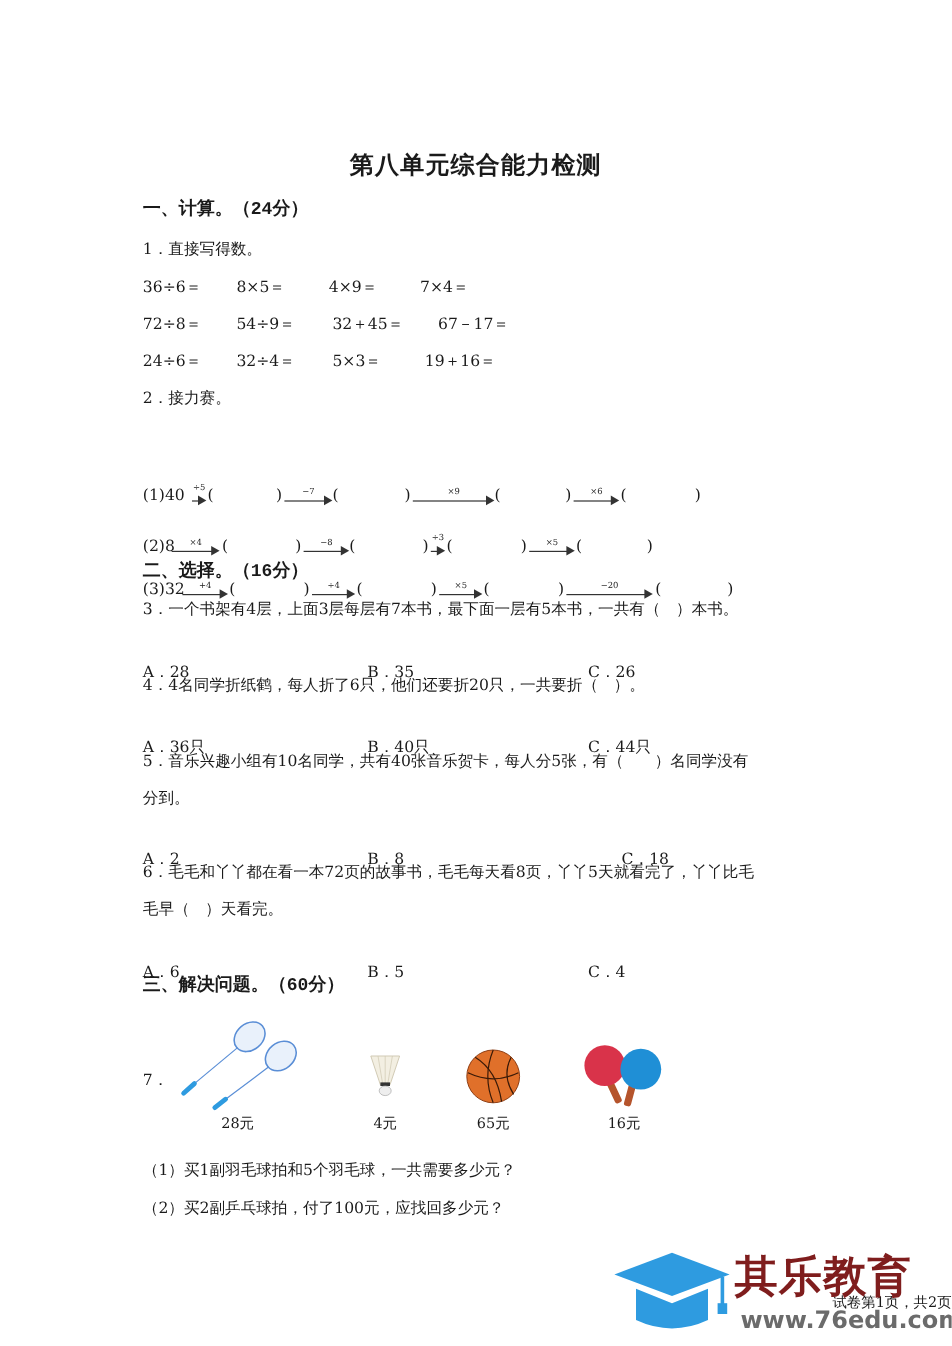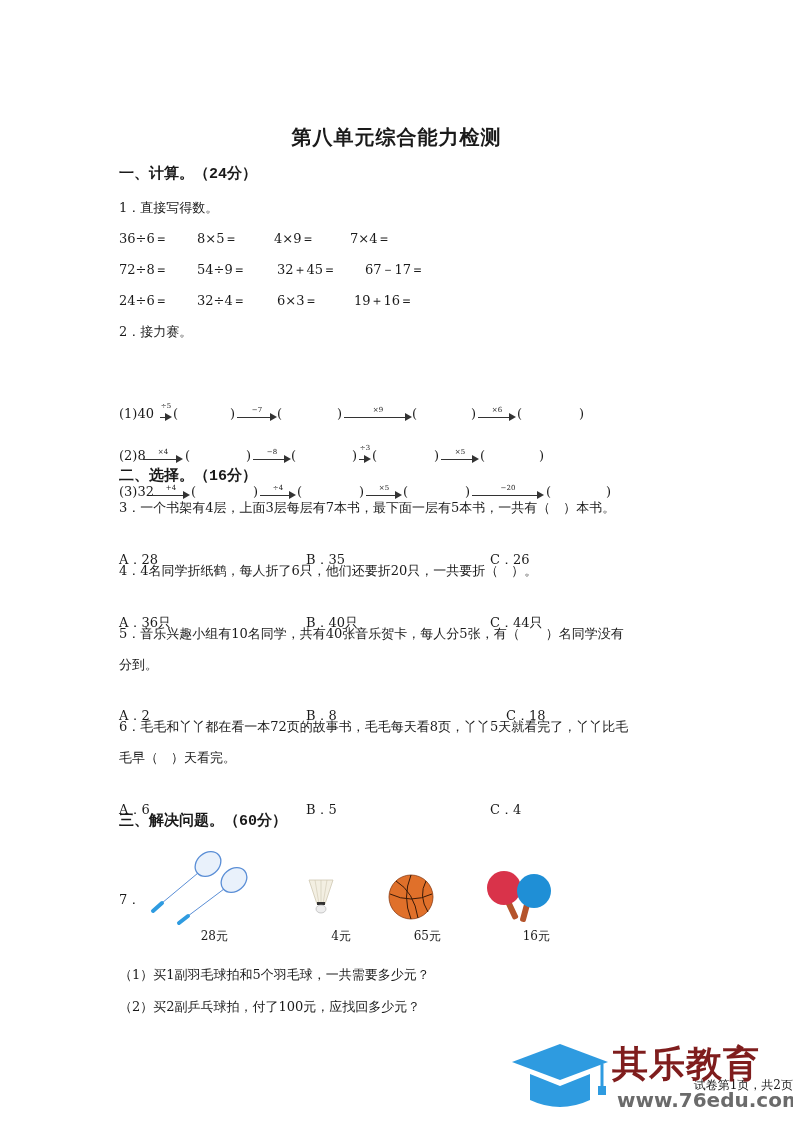--- a/index.html
+++ b/index.html
@@ -31,21 +31,21 @@
     }
     .arrow .shaft {
       position: absolute; top: 11px; left: 0; right: 6px; height: 1px; background: #333;
     }
     .arrow .head {
       position: absolute; top: 7px; right: 0; width: 0; height: 0;
       border-top: 4px solid transparent; border-bottom: 4px solid transparent;
       border-left: 7px solid #333;
     }
     .opt { font-size: 13px; margin-top: 20px; }
-    .price { font-size: 12px; text-align: right; width: 60px; }
+    .price { font-size: 12px; text-align: center; width: 60px; }
     .footer { left: 0; width: 793px; top: 1077px; text-align: right; font-size: 12px; }
     .logo-cap { left: 510px; top: 1040px; }
     .logo-text {
       left: 612px; top: 1040px; color: #7f1d1d; font-weight: bold; font-size: 36px;
       font-family: "DejaVu Sans", "Liberation Sans", sans-serif; letter-spacing: 1px;
     }
     .logo-url {
       left: 617px; top: 1088px; color: #6b6b6b; font-weight: bold; font-size: 20px;
       font-family: "DejaVu Sans", "Liberation Sans", sans-serif;
     }
@@ -63,21 +63,21 @@
 <div class="abs calc" style="left:274px;top:230px">4×9＝</div>
 <div class="abs calc" style="left:350px;top:230px">7×4＝</div>
 
 <div class="abs calc" style="left:119px;top:261px">72÷8＝</div>
 <div class="abs calc" style="left:197px;top:261px">54÷9＝</div>
 <div class="abs calc" style="left:277px;top:261px">32＋45＝</div>
 <div class="abs calc" style="left:365px;top:261px">67－17＝</div>
 
 <div class="abs calc" style="left:119px;top:292px">24÷6＝</div>
 <div class="abs calc" style="left:197px;top:292px">32÷4＝</div>
-<div class="abs calc" style="left:277px;top:292px">6×3＝</div>
+<div class="abs calc" style="left:277px;top:292px">5×3＝</div>
 <div class="abs calc" style="left:354px;top:292px">19＋16＝</div>
 
 <div class="abs line" style="top:323px">2．接力赛。</div>
 
 <div class="abs relay-row" style="top:358px;width:480px">
   <span class="seg" style="left:0">(1)40</span>
   <div class="arrow" style="left:41px;width:12px;top:-4px">
     <span class="lbl">÷5</span>
       <span class="shaft" style="top:15px"></span>
       <span class="head" style="top:11px"></span>
@@ -180,21 +180,21 @@
 
 <div class="abs line" style="top:562px">4．4名同学折纸鹤，每人折了6只，他们还要折20只，一共要折（　）。</div>
 <div class="abs opt" style="left:119px;top:594px">A．36只</div>
 <div class="abs opt" style="left:306px;top:594px">B．40只</div>
 <div class="abs opt" style="left:490px;top:594px">C．44只</div>
 
 <div class="abs line" style="top:625px">5．音乐兴趣小组有10名同学，共有40张音乐贺卡，每人分5张，有（　　）名同学没有</div>
 <div class="abs line" style="top:656px">分到。</div>
 <div class="abs opt" style="left:119px;top:687px">A．2</div>
 <div class="abs opt" style="left:306px;top:687px">B．8</div>
-<div class="abs opt" style="left:506px;top:687px">C．18</div>
+<div class="abs opt" style="left:518px;top:687px">C．18</div>
 
 <div class="abs line" style="top:718px">6．毛毛和丫丫都在看一本72页的故事书，毛毛每天看8页，丫丫5天就看完了，丫丫比毛</div>
 <div class="abs line" style="top:749px">毛早（　）天看完。</div>
 <div class="abs opt" style="left:119px;top:781px">A．6</div>
 <div class="abs opt" style="left:306px;top:781px">B．5</div>
 <div class="abs opt" style="left:490px;top:781px">C．4</div>
 
 <div class="abs section" style="top:811px">三、解决问题。（60分）</div>
 
 <div class="abs line" style="top:891px">7．</div>

